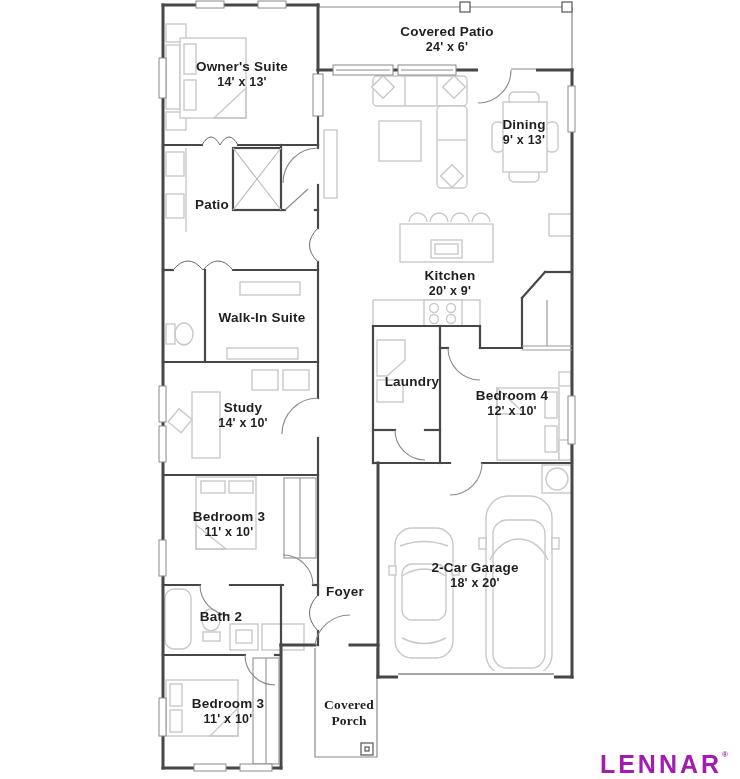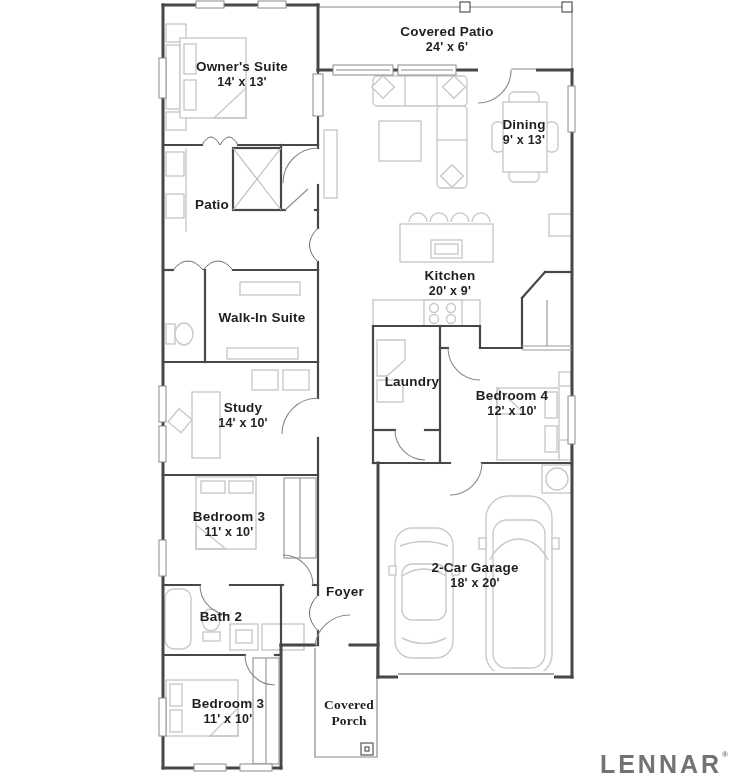--- a/index.html
+++ b/index.html
@@ -12,21 +12,21 @@
     position:absolute;transform:translate(-50%,-50%);
     display:flex;flex-direction:column;align-items:center;justify-content:center;
     text-align:center;color:#1f1f1f;line-height:1.15;white-space:nowrap;z-index:5;
   }
   .room-label .rname{font-size:13.5px;font-weight:700;letter-spacing:.2px;}
   .room-label .rdims{font-size:12.5px;font-weight:700;letter-spacing:.2px;}
   .room-label .rdims:empty{display:none;}
   .room-label.wrap{white-space:normal;width:78px;font-family:Liberation Serif, serif;}
   .lennar{
     position:absolute;right:12px;top:750px;z-index:6;
-    color:#737373;font-weight:700;font-size:25px;letter-spacing:3px;
+    color:#a21caf;font-weight:700;font-size:25px;letter-spacing:3px;
     font-family:"Liberation Sans",sans-serif;
   }
   .lennar .reg{font-size:8px;font-weight:700;vertical-align:top;letter-spacing:0;}
 </style>
 </head>
 <body>
 
 <div class="stage">
 
   <svg class="plan-svg" width="740" height="779" viewBox="0 0 740 779">

